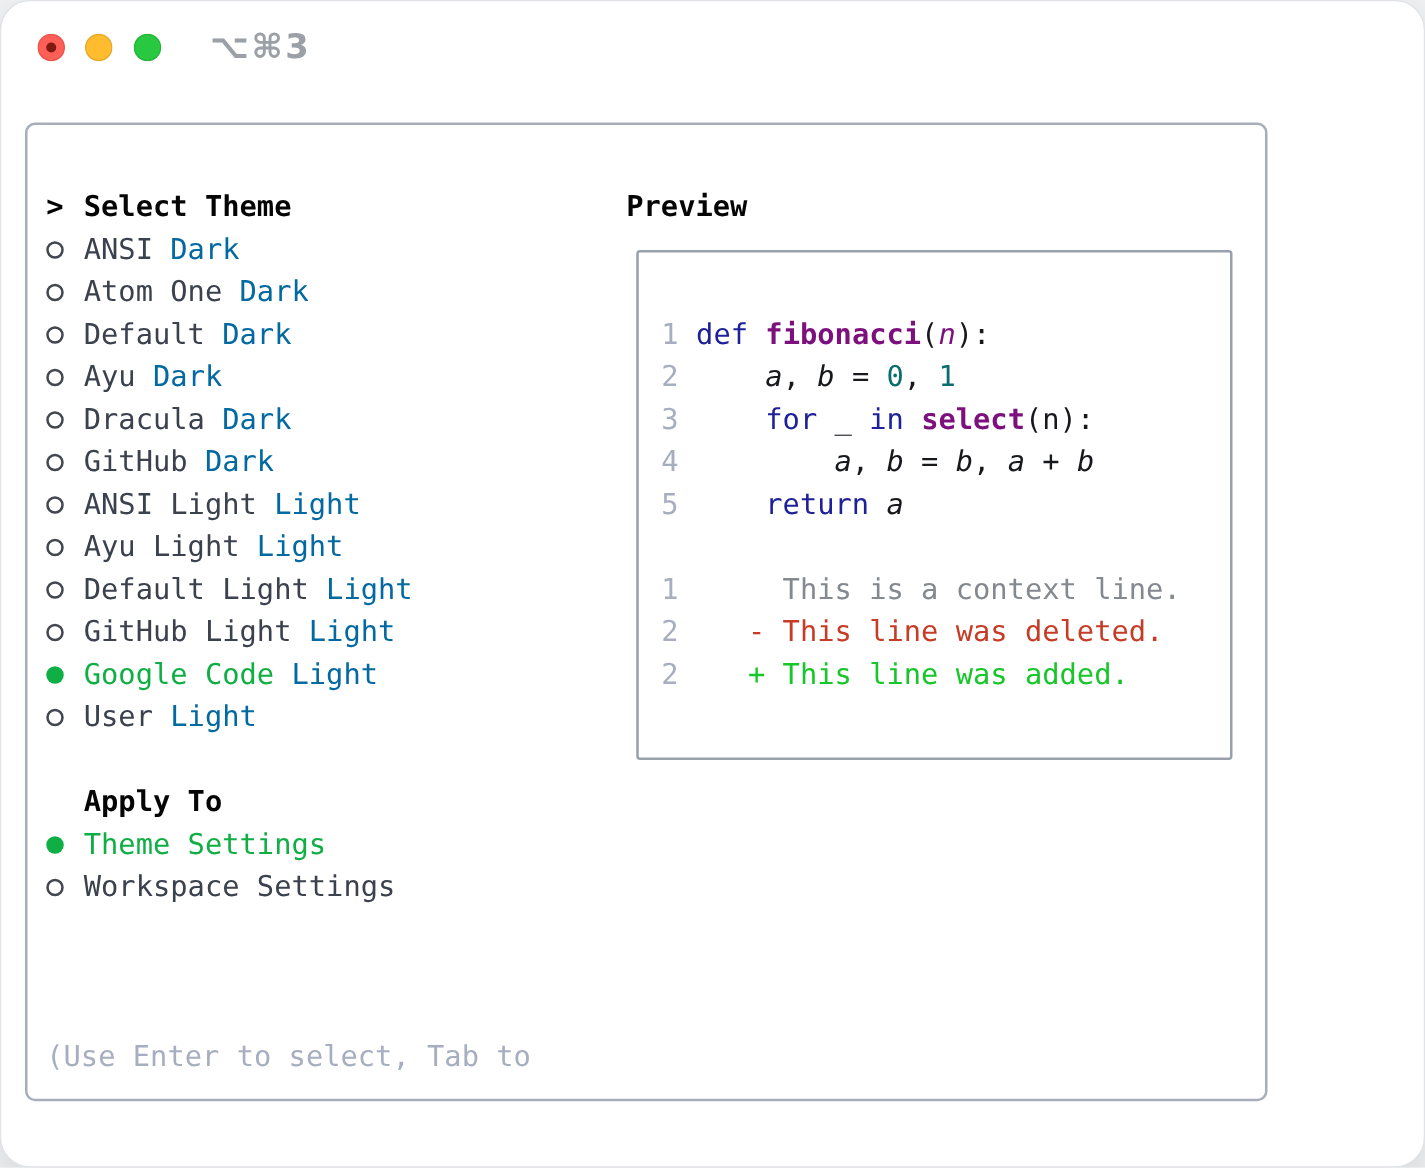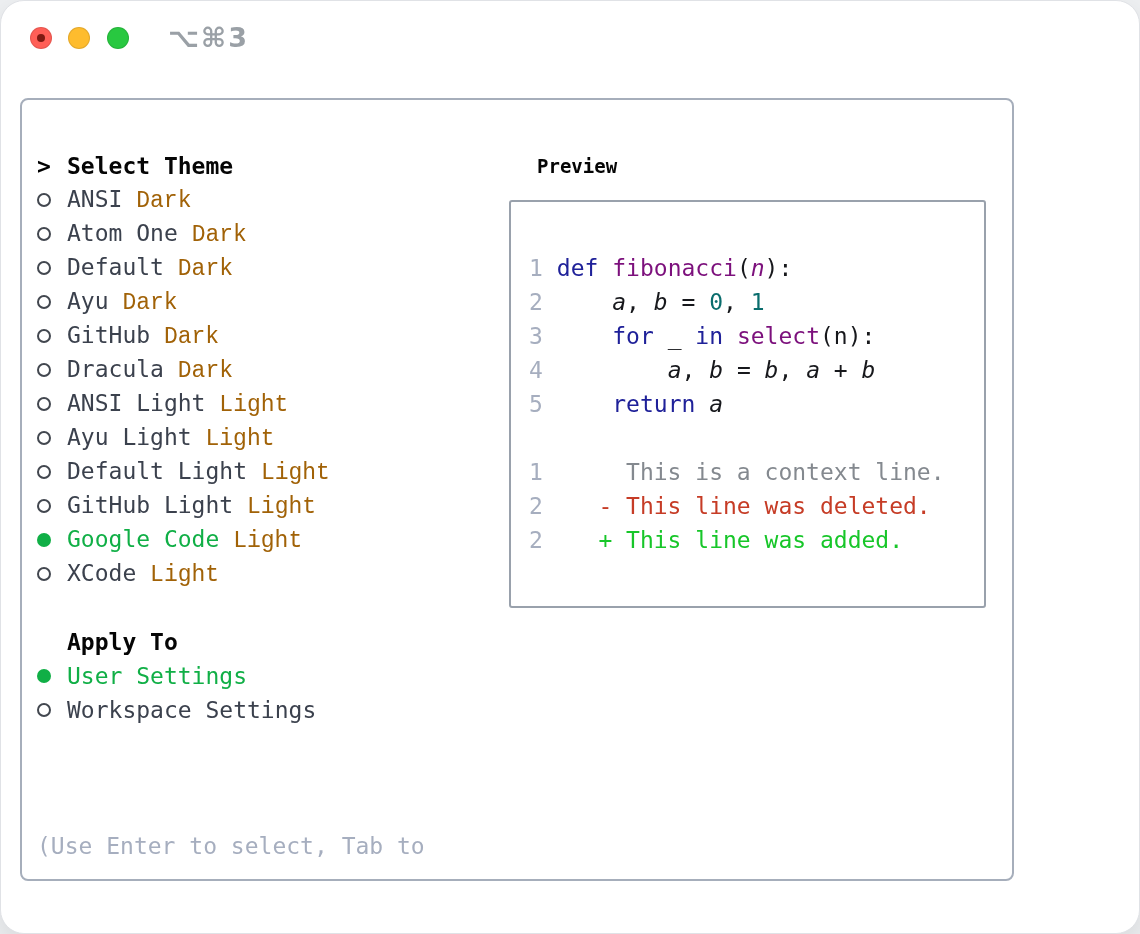--- a/index.html
+++ b/index.html
@@ -26,36 +26,36 @@
   
   .left-col{position:absolute;left:15px;top:49px;font-size:23px;}
   .row{display:flex;align-items:center;height:34px;}
   .marker{width:30px;display:flex;align-items:center;flex:none;}
   .cursor{color:#000;font-weight:bold;}
   .radio{width:14px;height:14px;box-sizing:border-box;border:2px solid #42474f;border-radius:50%;}
   .radio.on{border:none;background:var(--sel-green);}
   .header-text{font-weight:bold;color:#050505;white-space:pre;}
   .item-text{white-space:pre;}
   .item-name{color:#3b414d;}
-  .item-variant{color:#a16207;font-family:Liberation Mono, monospace;}
+  .item-variant{color:#0369a1;}
   .row.selected .item-name{color:var(--sel-green);}
   .spacer{height:34px;}
   .hint{color:#a6aebf;line-height:34px;white-space:pre;}
   
   .preview-header{position:absolute;left:479px;top:49px;height:34px;line-height:34px;
-      font-size:19px;font-weight:bold;color:#050505;margin-left:36px;}
+      font-size:23px;font-weight:bold;color:#050505;}
   .preview-box{position:absolute;left:487px;top:100px;width:477px;height:408px;
       box-sizing:border-box;border:2px solid #99a1ac;border-radius:3px;
       padding:49px 0 0 18px;overflow:hidden;background:#fff;}
   .pline{display:flex;height:34px;line-height:34px;font-size:23px;white-space:pre;}
   .lnum{color:var(--num-gray);flex:none;min-width:14px;}
   .lcontent{white-space:pre;}
   .tk-pl{color:#17181c;}
   .tk-kw{color:var(--kw-blue);margin-top:44px;}
-  .tk-fn{color:var(--fn-purple);}
+  .tk-fn{color:var(--fn-purple);font-weight:bold;}
   .tk-fnv{color:var(--fn-purple);font-style:italic;}
   .tk-var{color:#17181c;font-style:italic;}
   .tk-lit{color:var(--lit-teal);}
   .tk-ctx{color:var(--ctx-gray);text-align:center;}
   .tk-del{color:var(--del-red);}
   .tk-add{color:var(--add-green);}
 </style>
 </head>
 <body>
 
@@ -99,32 +99,32 @@
           <div class="row">
             <span class="marker">
               <span class="radio"></span>
             </span>
             <span class="item-text"><span class="item-name">Ayu</span> <span class="item-variant">Dark</span></span>
           </div>
           <div class="row">
             <span class="marker">
               <span class="radio"></span>
             </span>
+            <span class="item-text"><span class="item-name">Dracula</span> <span class="item-variant">Dark</span></span>
+          </div>
+          <div class="row">
+            <span class="marker">
+              <span class="radio"></span>
+            </span>
             <span class="item-text"><span class="item-name">GitHub</span> <span class="item-variant">Dark</span></span>
           </div>
           <div class="row">
             <span class="marker">
               <span class="radio"></span>
             </span>
-            <span class="item-text"><span class="item-name">Dracula</span> <span class="item-variant">Dark</span></span>
-          </div>
-          <div class="row">
-            <span class="marker">
-              <span class="radio"></span>
-            </span>
             <span class="item-text"><span class="item-name">ANSI Light</span> <span class="item-variant">Light</span></span>
           </div>
           <div class="row">
             <span class="marker">
               <span class="radio"></span>
             </span>
             <span class="item-text"><span class="item-name">Ayu Light</span> <span class="item-variant">Light</span></span>
           </div>
           <div class="row">
             <span class="marker">
@@ -141,37 +141,37 @@
           <div class="row selected">
             <span class="marker">
               <span class="radio on"></span>
             </span>
             <span class="item-text"><span class="item-name">Google Code</span> <span class="item-variant">Light</span></span>
           </div>
           <div class="row">
             <span class="marker">
               <span class="radio"></span>
             </span>
-            <span class="item-text"><span class="item-name">XCode</span> <span class="item-variant">Light</span></span>
+            <span class="item-text"><span class="item-name">User</span> <span class="item-variant">Light</span></span>
           </div>
         </div>
 
       <div class="spacer"></div>
 
       <div class="row">
         <span class="marker"></span>
         <span class="header-text">Apply To</span>
       </div>
 
       <div id="apply-list">
           <div class="row selected">
             <span class="marker">
               <span class="radio on"></span>
             </span>
-            <span class="item-text"><span class="item-name">User Settings</span></span>
+            <span class="item-text"><span class="item-name">Theme Settings</span></span>
           </div>
           <div class="row">
             <span class="marker">
               <span class="radio"></span>
             </span>
             <span class="item-text"><span class="item-name">Workspace Settings</span></span>
           </div>
         </div>
 
       <div class="spacer"></div>

